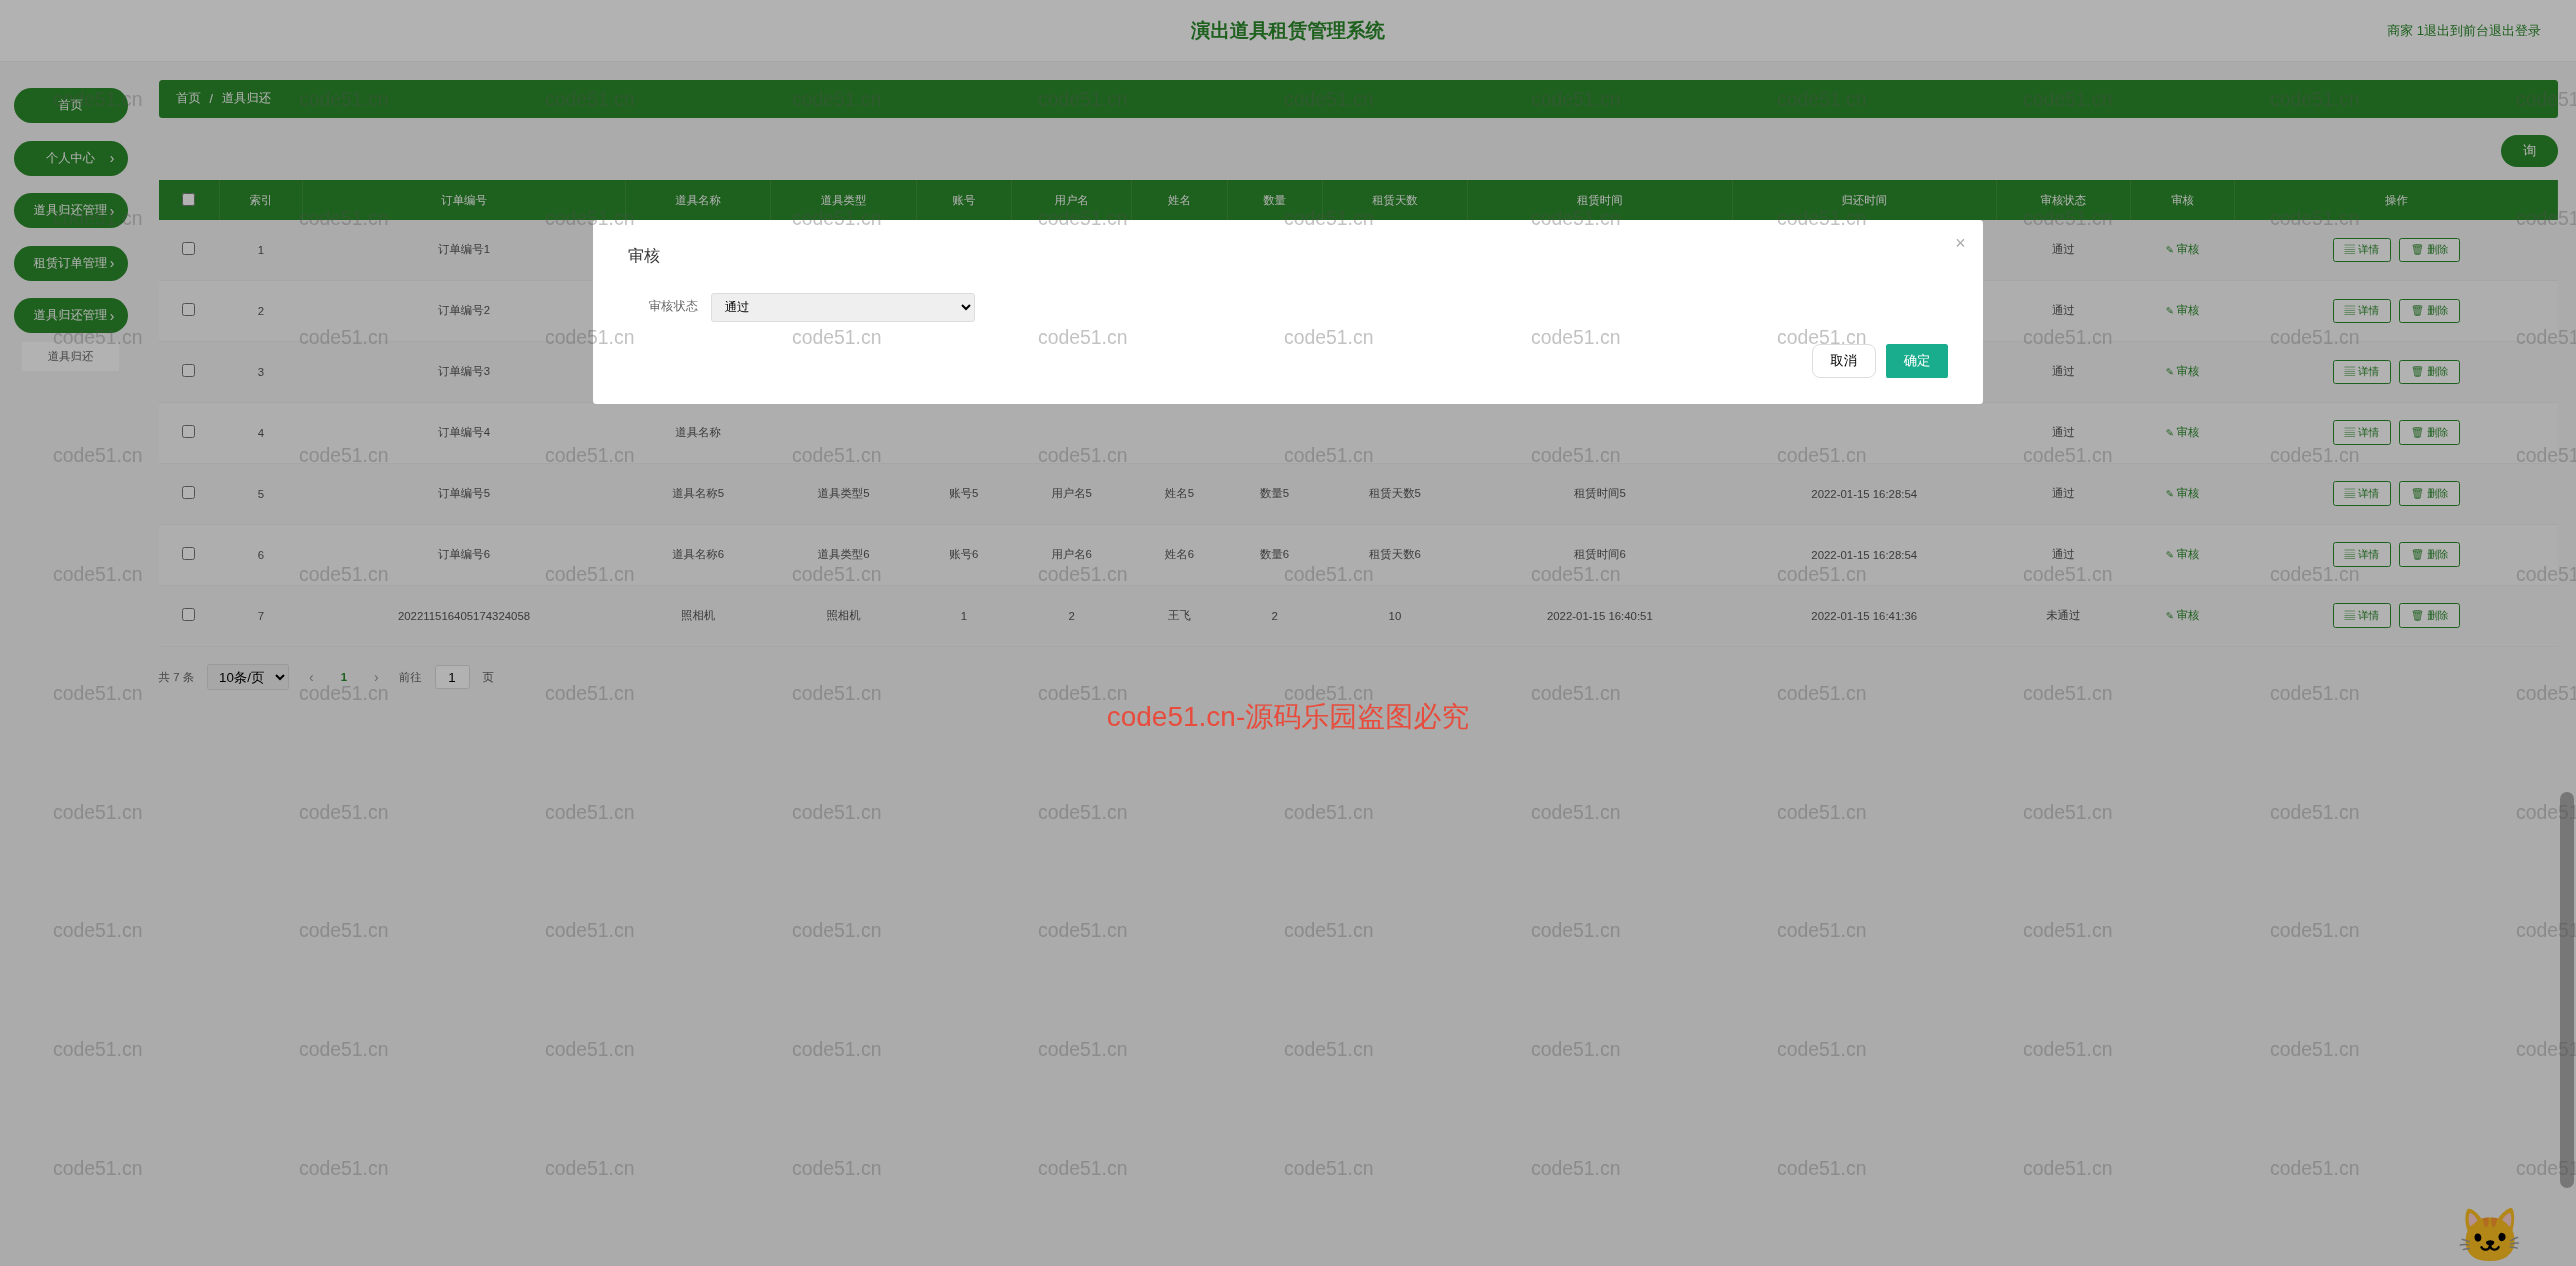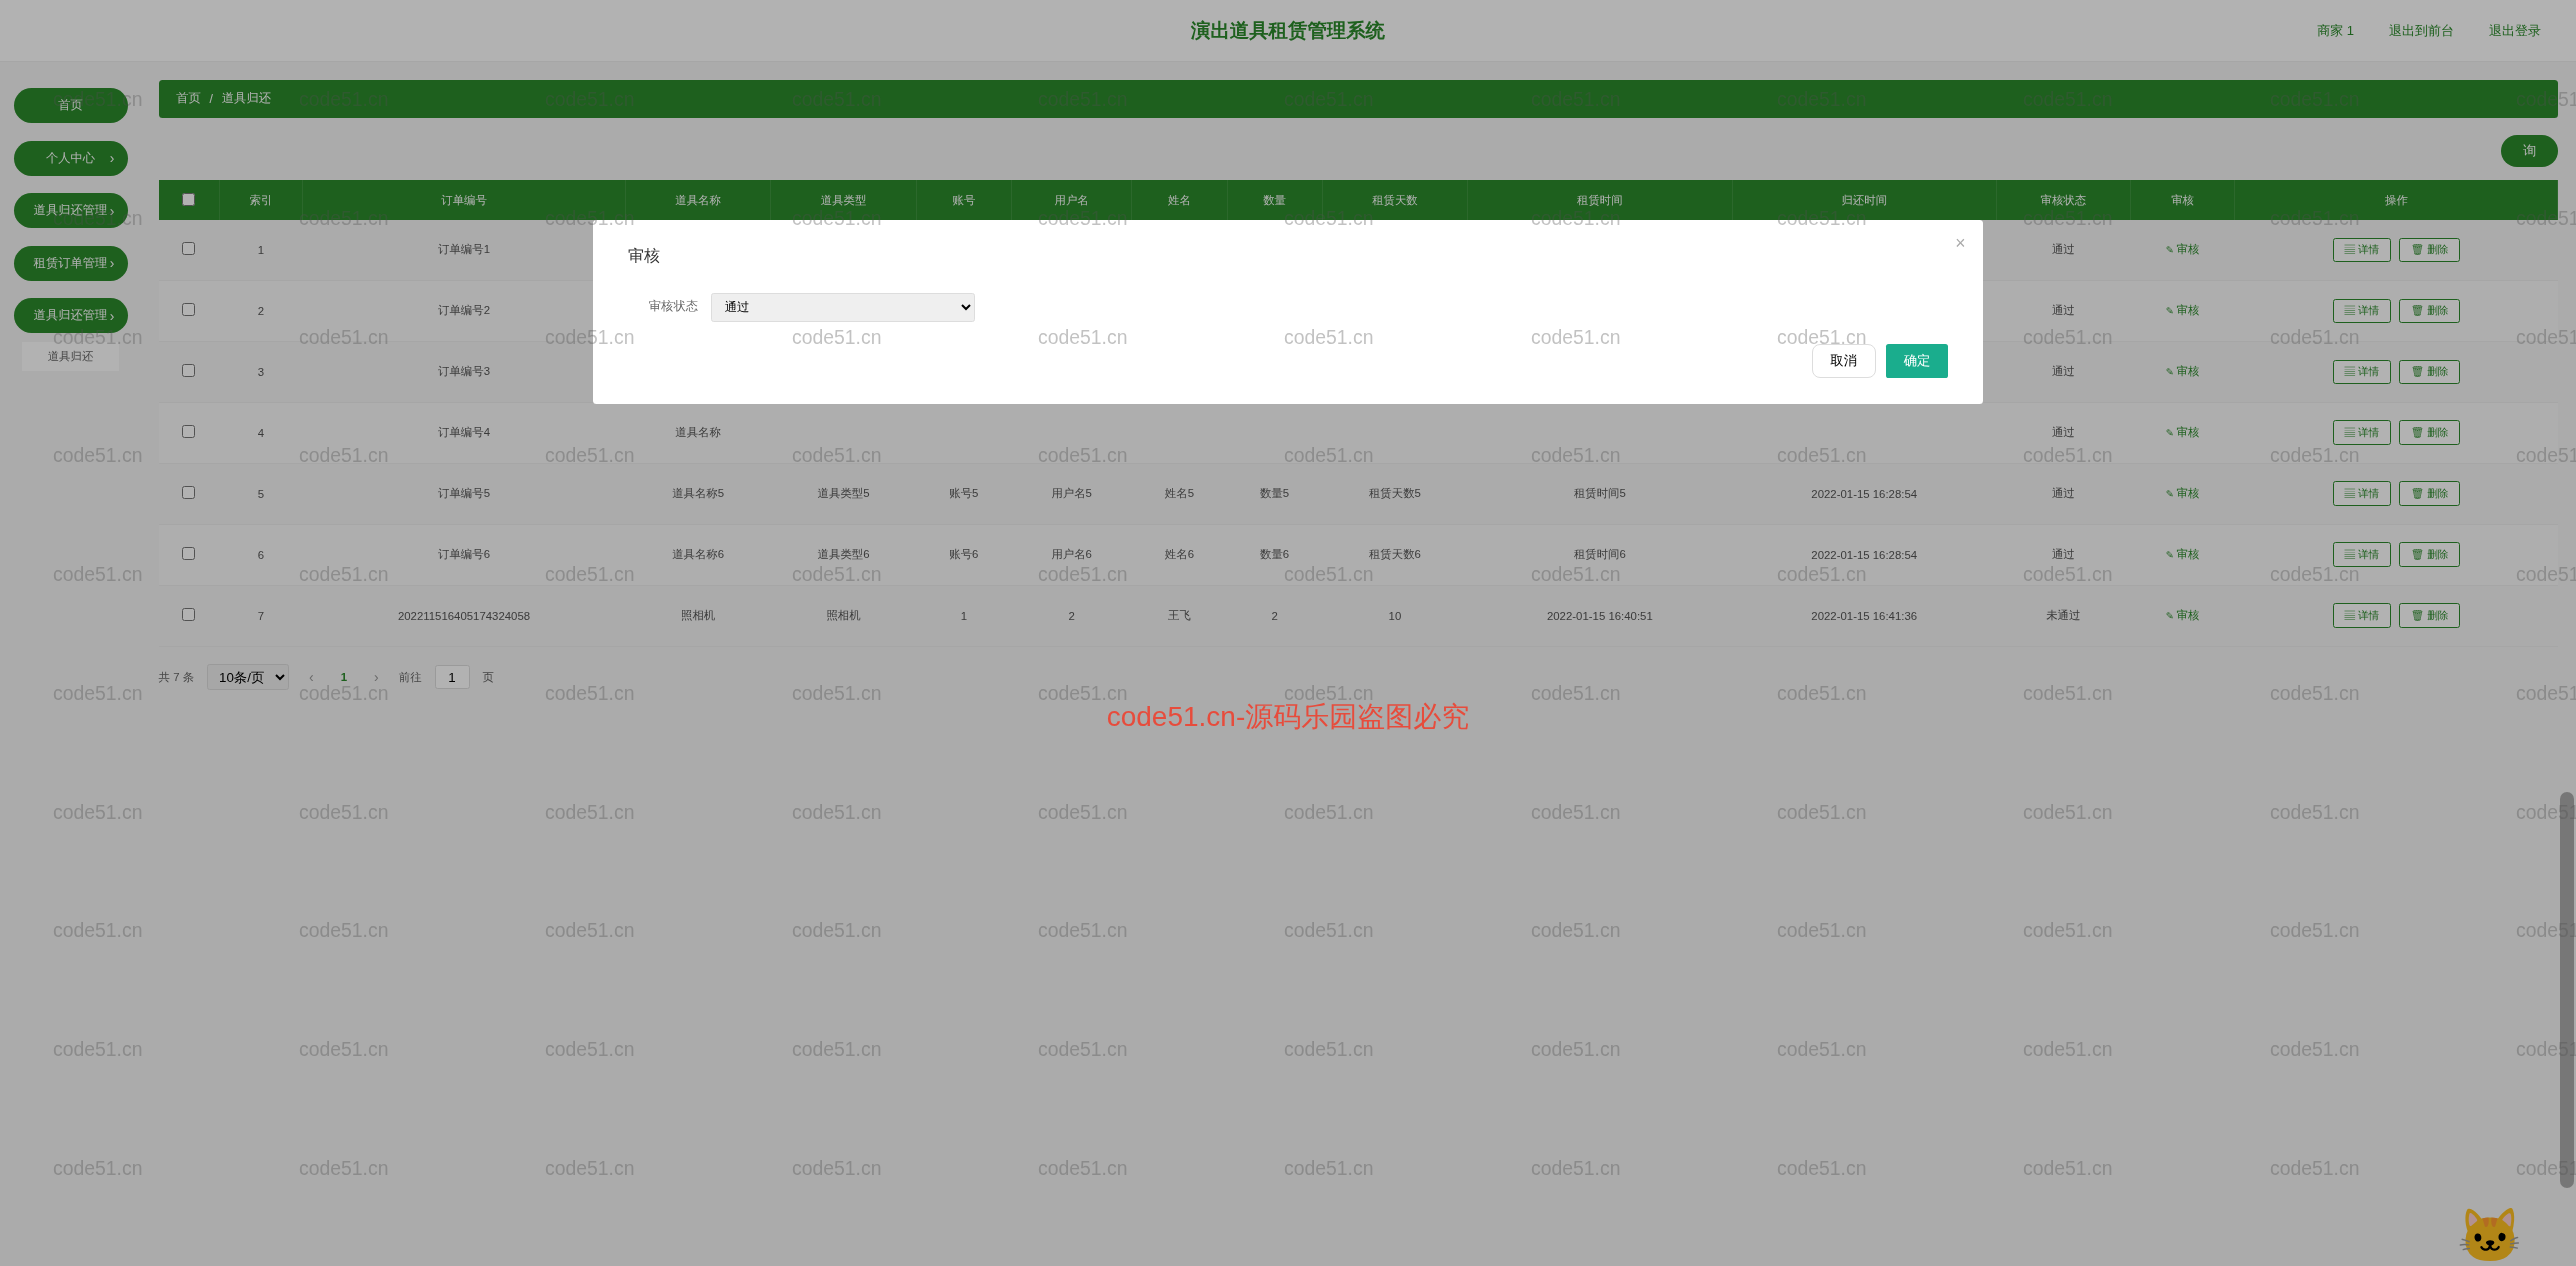--- a/index.html
+++ b/index.html
@@ -1,21 +1,21 @@
 <!DOCTYPE html>
 <html style="font-size:14px"><head>
 <meta charset="utf-8">
 <style>
 * { box-sizing: border-box; margin: 0; padding: 0; }
 body { font-family: "Microsoft YaHei", sans-serif; background: #f5f5f5; font-size: 12.3px; color: #333; width: 2576px; height: 1267px; position: relative; overflow: hidden; }
 
 
 .header { background: #fff; height: 62px; display: flex; align-items: center; border-bottom: 0.9px solid #eee; position: relative; }
 .header-title { position: absolute; left: 50%; transform: translateX(-50%); color: #2b8a2b; font-size: 19.4px; font-weight: bold; }
-.header-right { position: absolute; right: 35px; display: flex; gap: 35px; align-items: flex-start; }
+.header-right { position: absolute; right: 35px; display: flex; align-items: flex-start; }
 .header-link { color: #2b8a2b; font-size: 13px; cursor: pointer; font-weight: 500; }
 
 
 .container { display: flex; height: calc(100% - 62px); }
 .sidebar { width: 141px; padding-top: 26px; display: flex; flex-direction: column; align-items: center; gap: 17.6px; }
 .nav-btn { width: 114px; height: 35px; background: #2b8a2b; color: #fff; border: none; border-radius: 17.6px; font-size: 12.3px; display: flex; align-items: center; justify-content: center; cursor: pointer; position: relative; }
 .nav-btn.has-sub::after { content: '›'; position: absolute; right: 13px; font-size: 14px; }
 .sub-item { background: #fff; width: 97px; padding: 7px 0; text-align: center; font-size: 11.4px; color: #666; cursor: pointer; margin-top: -8.8px; }
 
 .main { flex: 1; padding: 17.6px; }

